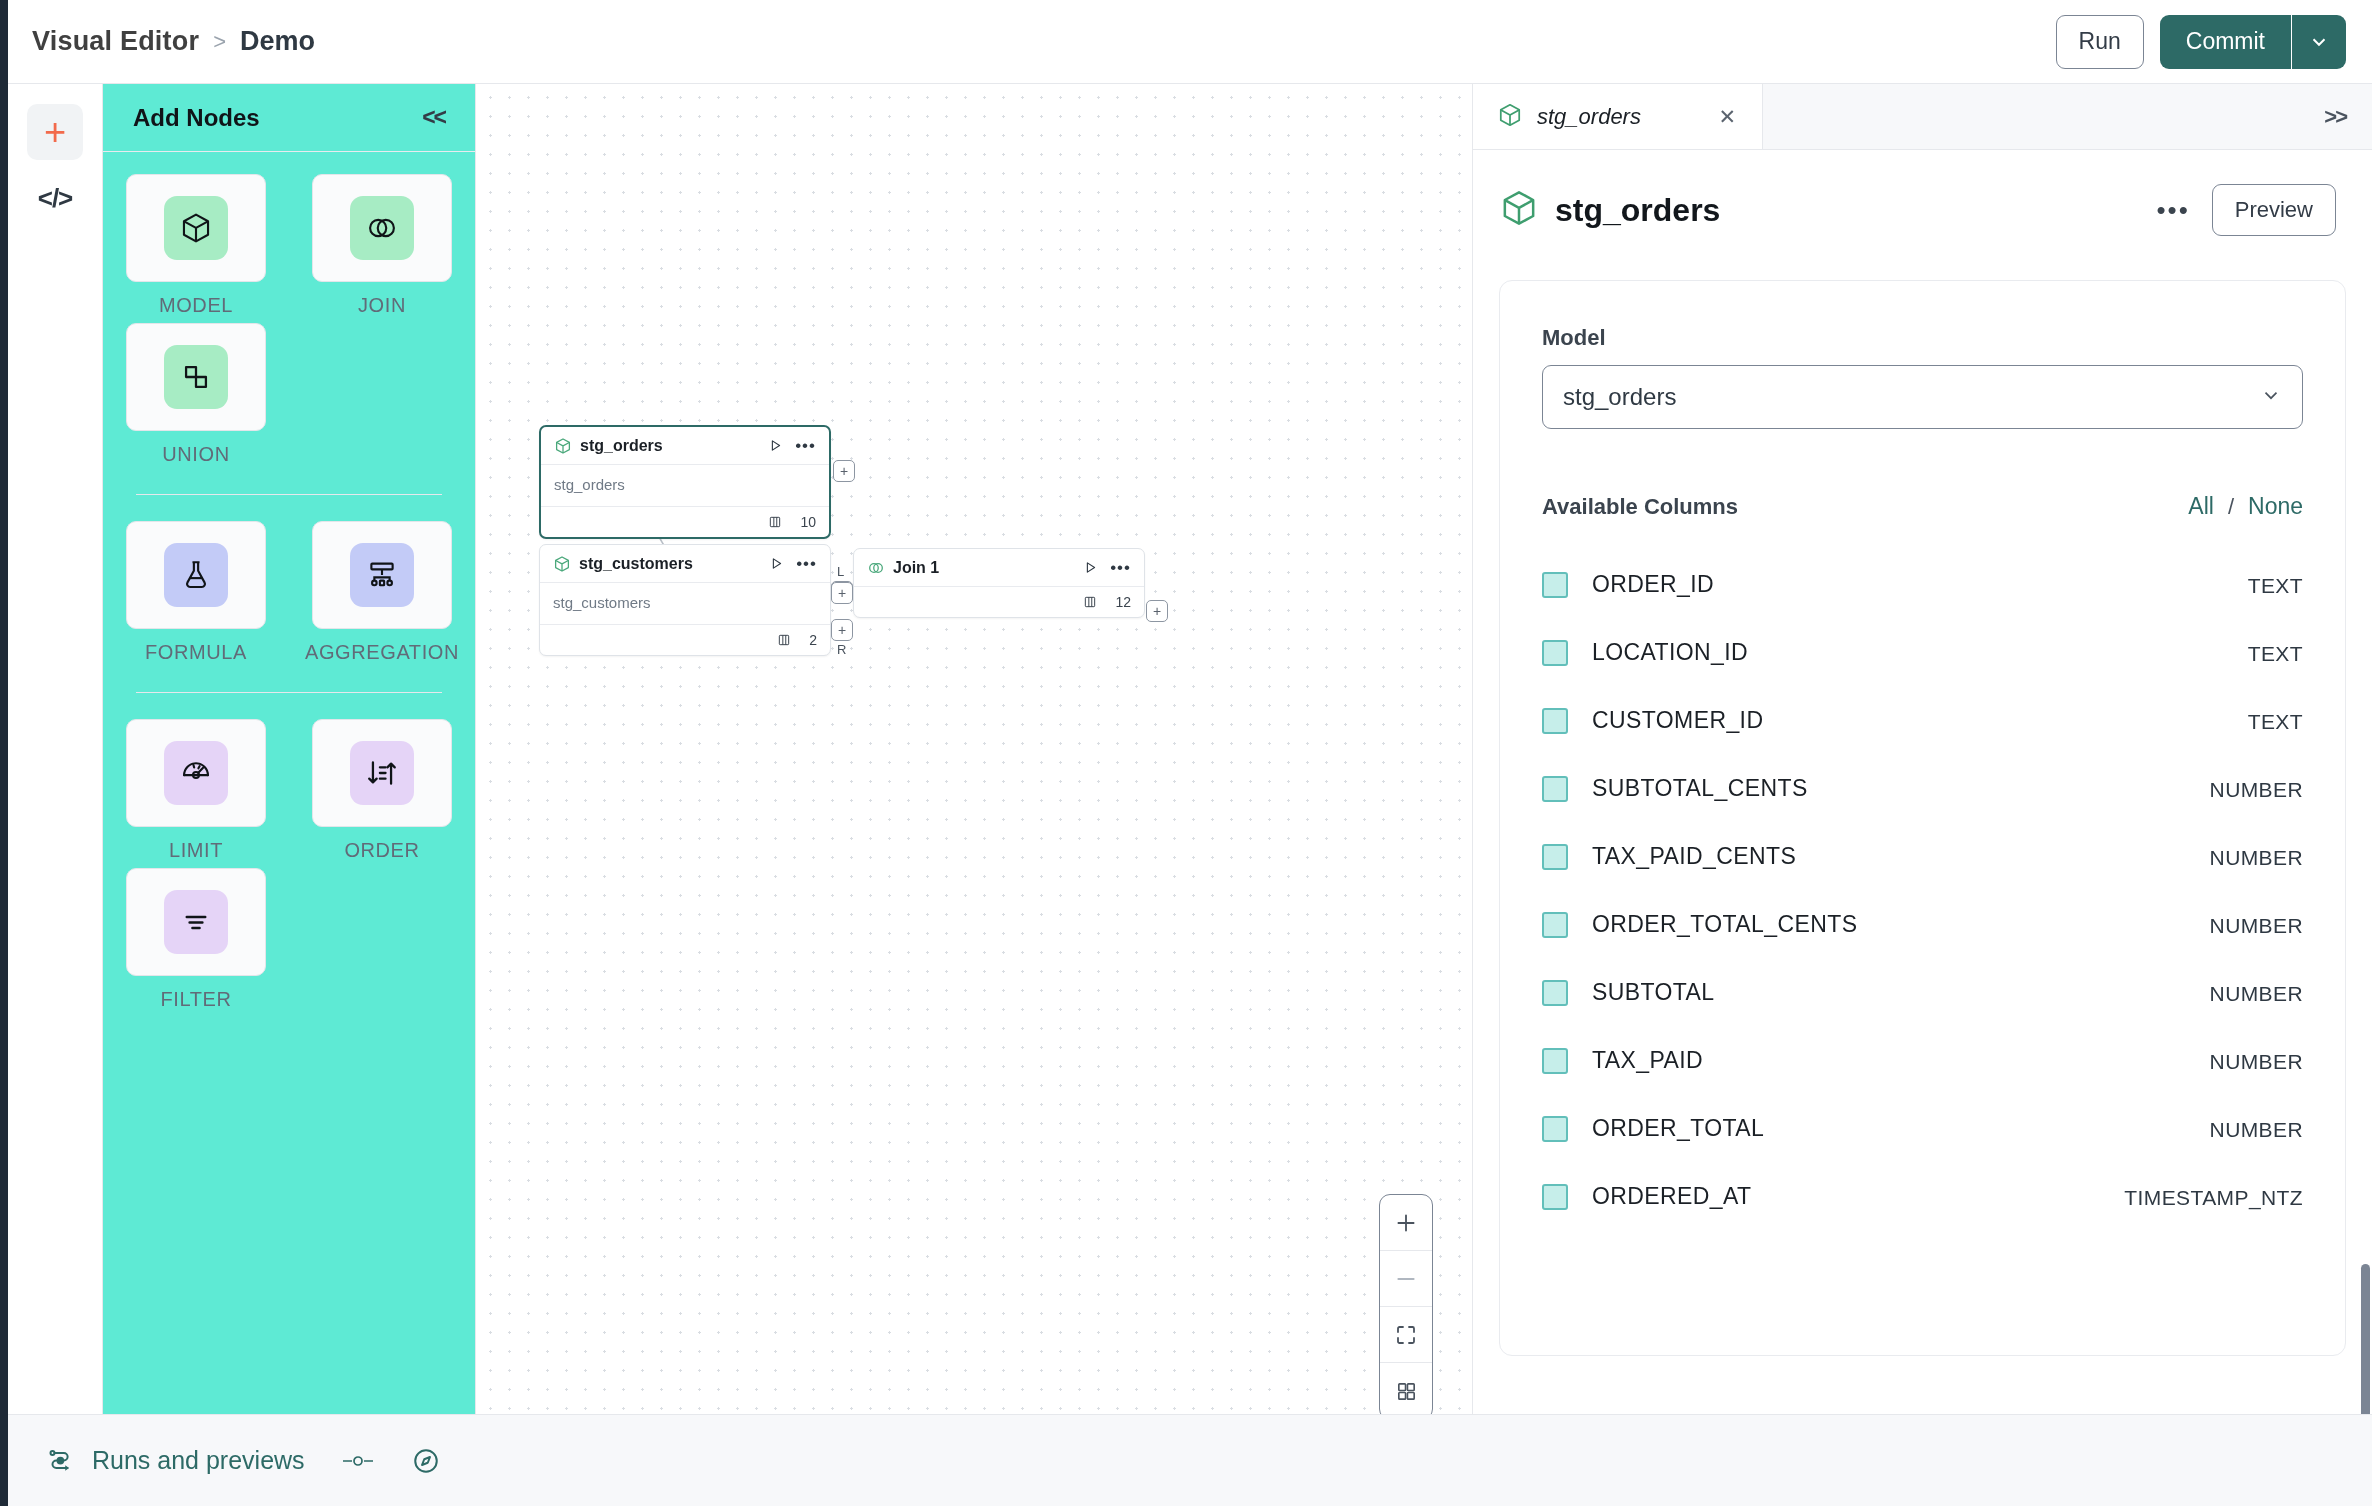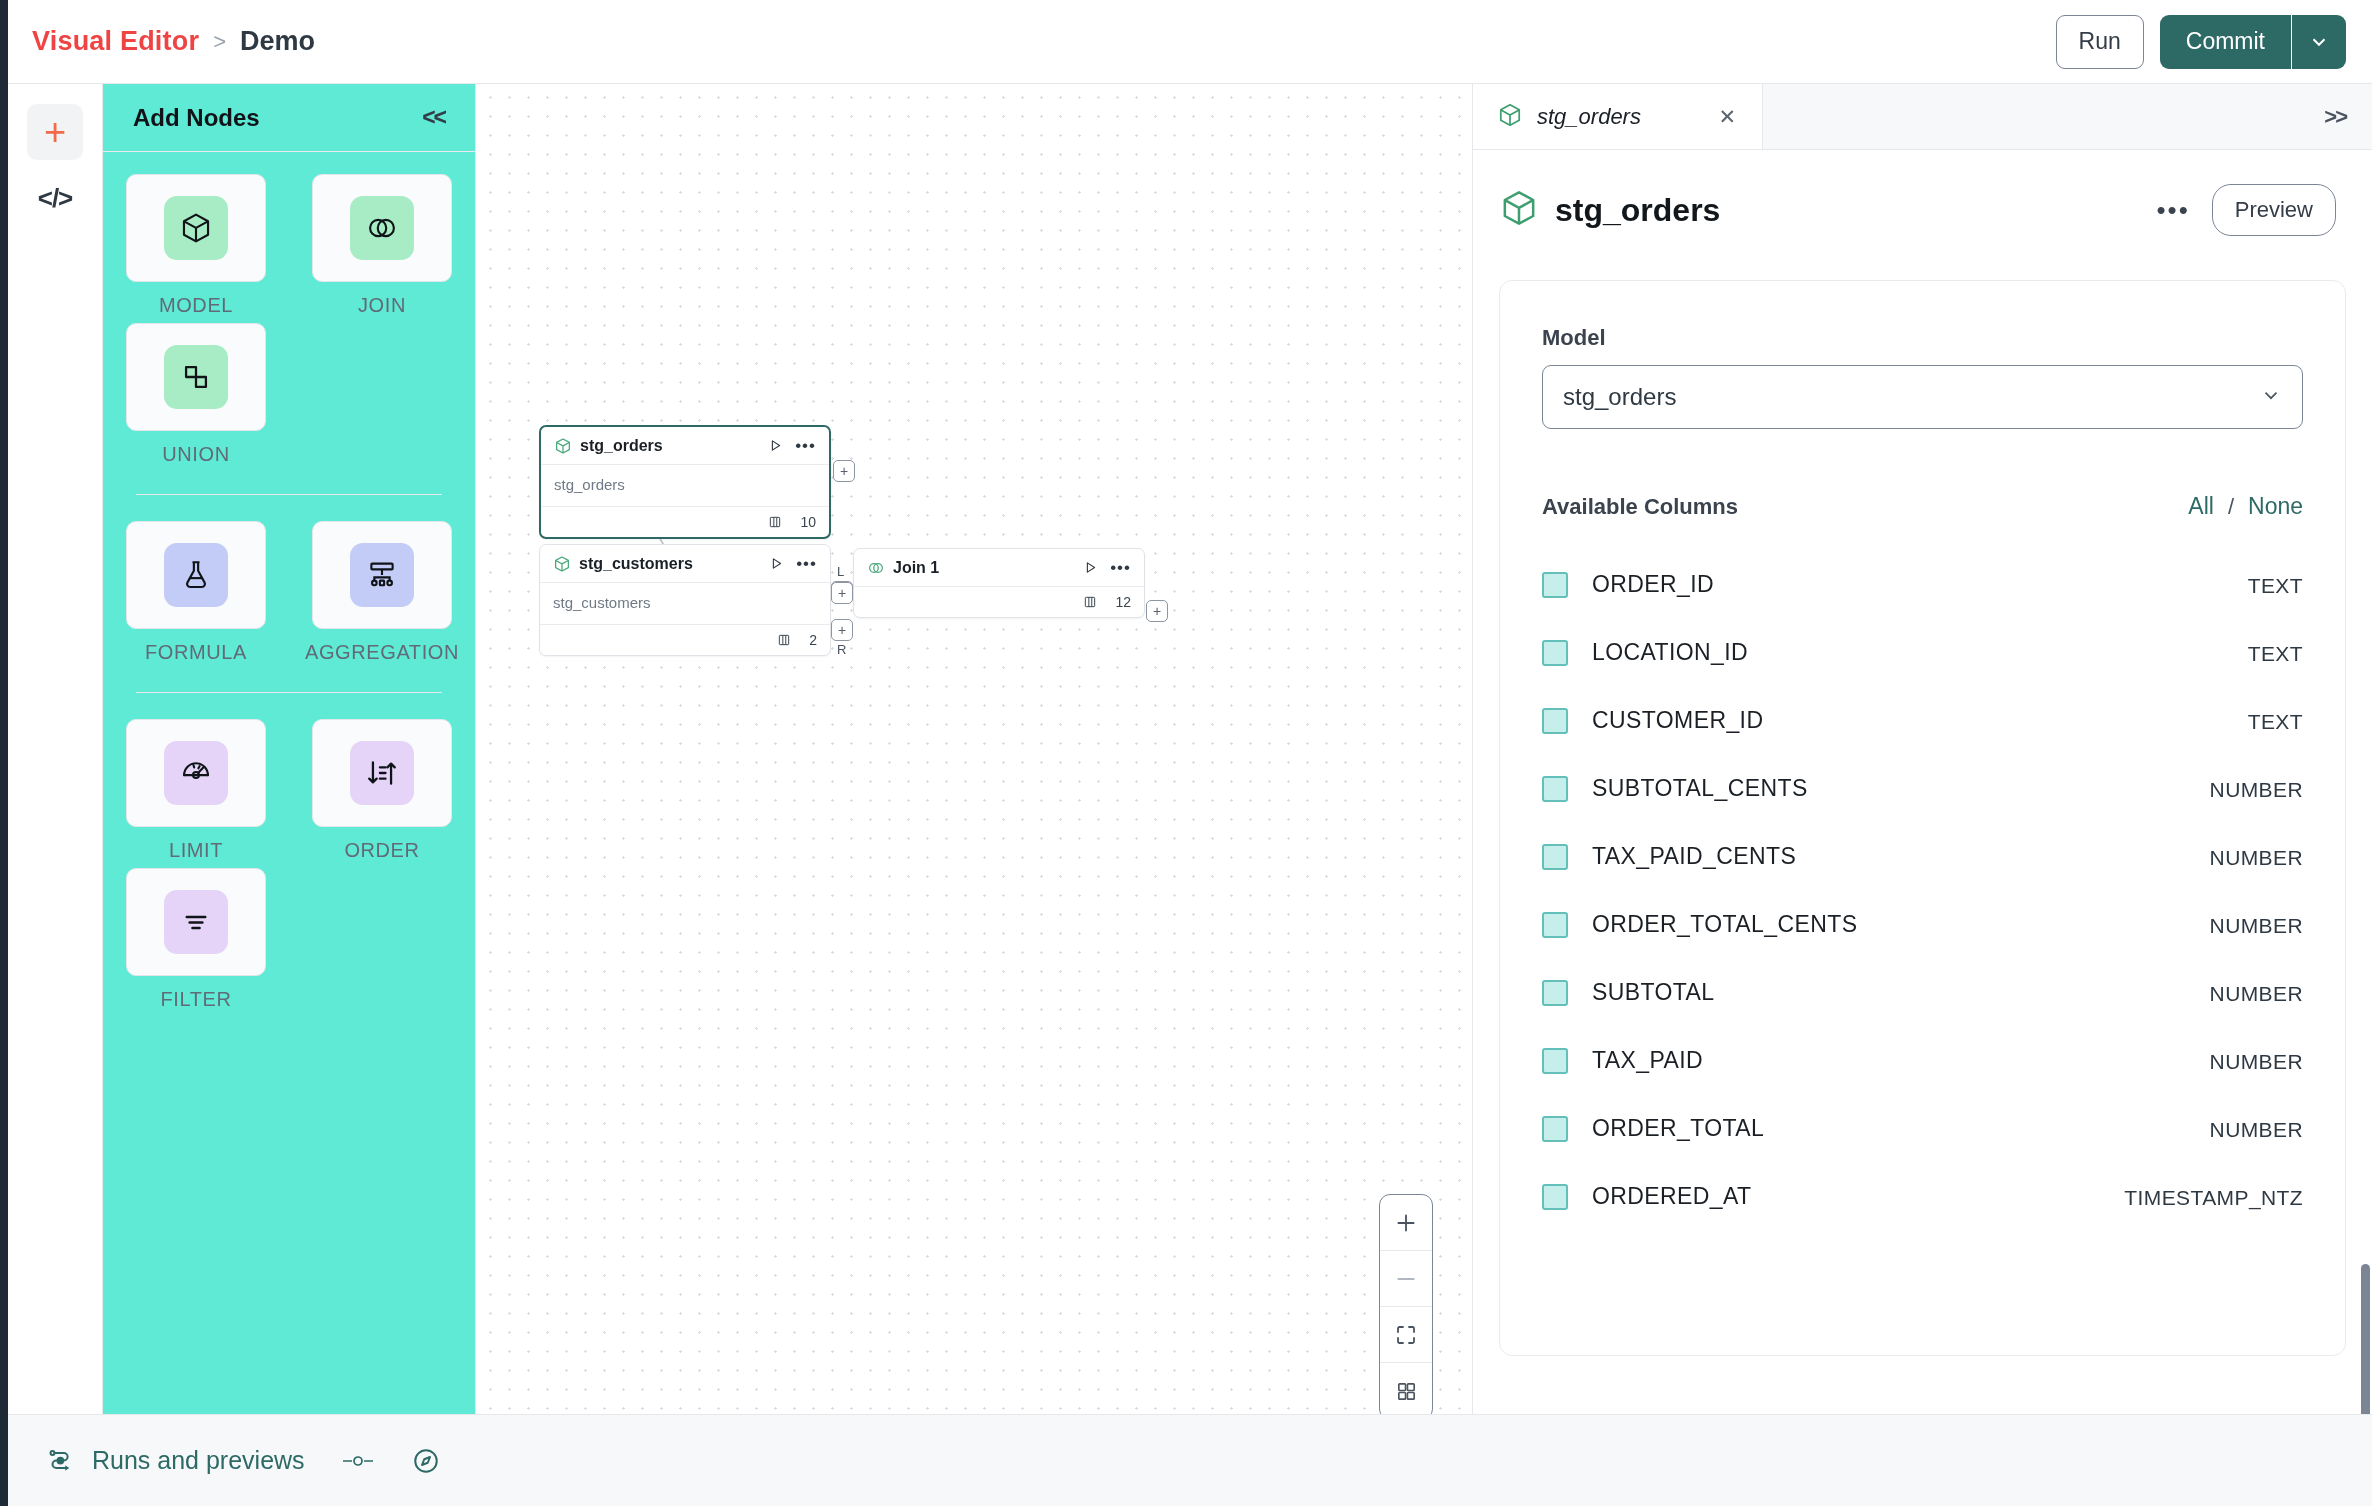--- a/index.html
+++ b/index.html
@@ -19,21 +19,21 @@
   }
 
   
   .topbar {
     position: absolute; left: 8px; top: 0; width: 2364px; height: 84px;
     background: #ffffff; border-bottom: 1px solid #e6e8ec;
     display: flex; align-items: center;
   }
   .breadcrumb { display: flex; align-items: center; margin-left: 24px; gap: 14px; }
   .bc-root {
-    color: #ef4444; font-size: 27px; font-weight: 700; letter-spacing: .2px;
+    color: #404040; font-size: 27px; font-weight: 700; letter-spacing: .2px;
     cursor: pointer;
   }
   .bc-sep { color: #9aa3ad; font-size: 22px; font-weight: 400; }
   .bc-leaf { color: #2f3943; font-size: 27px; font-weight: 700; }
 
   .topbar-right {
     margin-left: auto; margin-right: 26px; display: flex; align-items: center; gap: 16px; padding-left: 42px;
   }
   .btn-run {
     height: 54px; padding: 0 22px; border: 1px solid #7b8594; border-radius: 9px;
@@ -178,21 +178,21 @@
   .rp-expand { margin-left: auto; display: flex; align-items: center; padding-right: 26px;
     color: #4a535e; font-size: 22px; font-weight: 700; letter-spacing: -2px; cursor: pointer; }
 
   .rp-title-row {
     display: flex; align-items: center; padding: 34px 36px 0 26px; gap: 16px;
   }
   .rp-title { font-size: 32px; font-weight: 700; color: #12171c; }
   .rp-title-actions { margin-left: auto; display: flex; align-items: center; gap: 22px; }
   .rp-dots { font-size: 26px; color: #3b444e; letter-spacing: 2px; cursor: pointer; line-height: 10px;}
   .btn-preview {
-    height: 52px; padding: 0 22px; border: 1px solid #7b8594; border-radius: 19px;
+    height: 52px; padding: 0 22px; border: 1px solid #7b8594; border-radius: 9px;
     background: #fff; color: #333c47; font-size: 22px; font-family: inherit; cursor: pointer;
     display: flex; align-items: center;
   }
 
   .rp-card {
     margin: 44px 26px 0 26px; border: 1px solid #e9ebef; border-radius: 13px;
     height: 1076px; padding: 44px 42px 0 42px; overflow: hidden;
     background: #fff;
   }
   .field-label { font-size: 22px; font-weight: 700; color: #3b444e; margin-bottom: 14px; }

